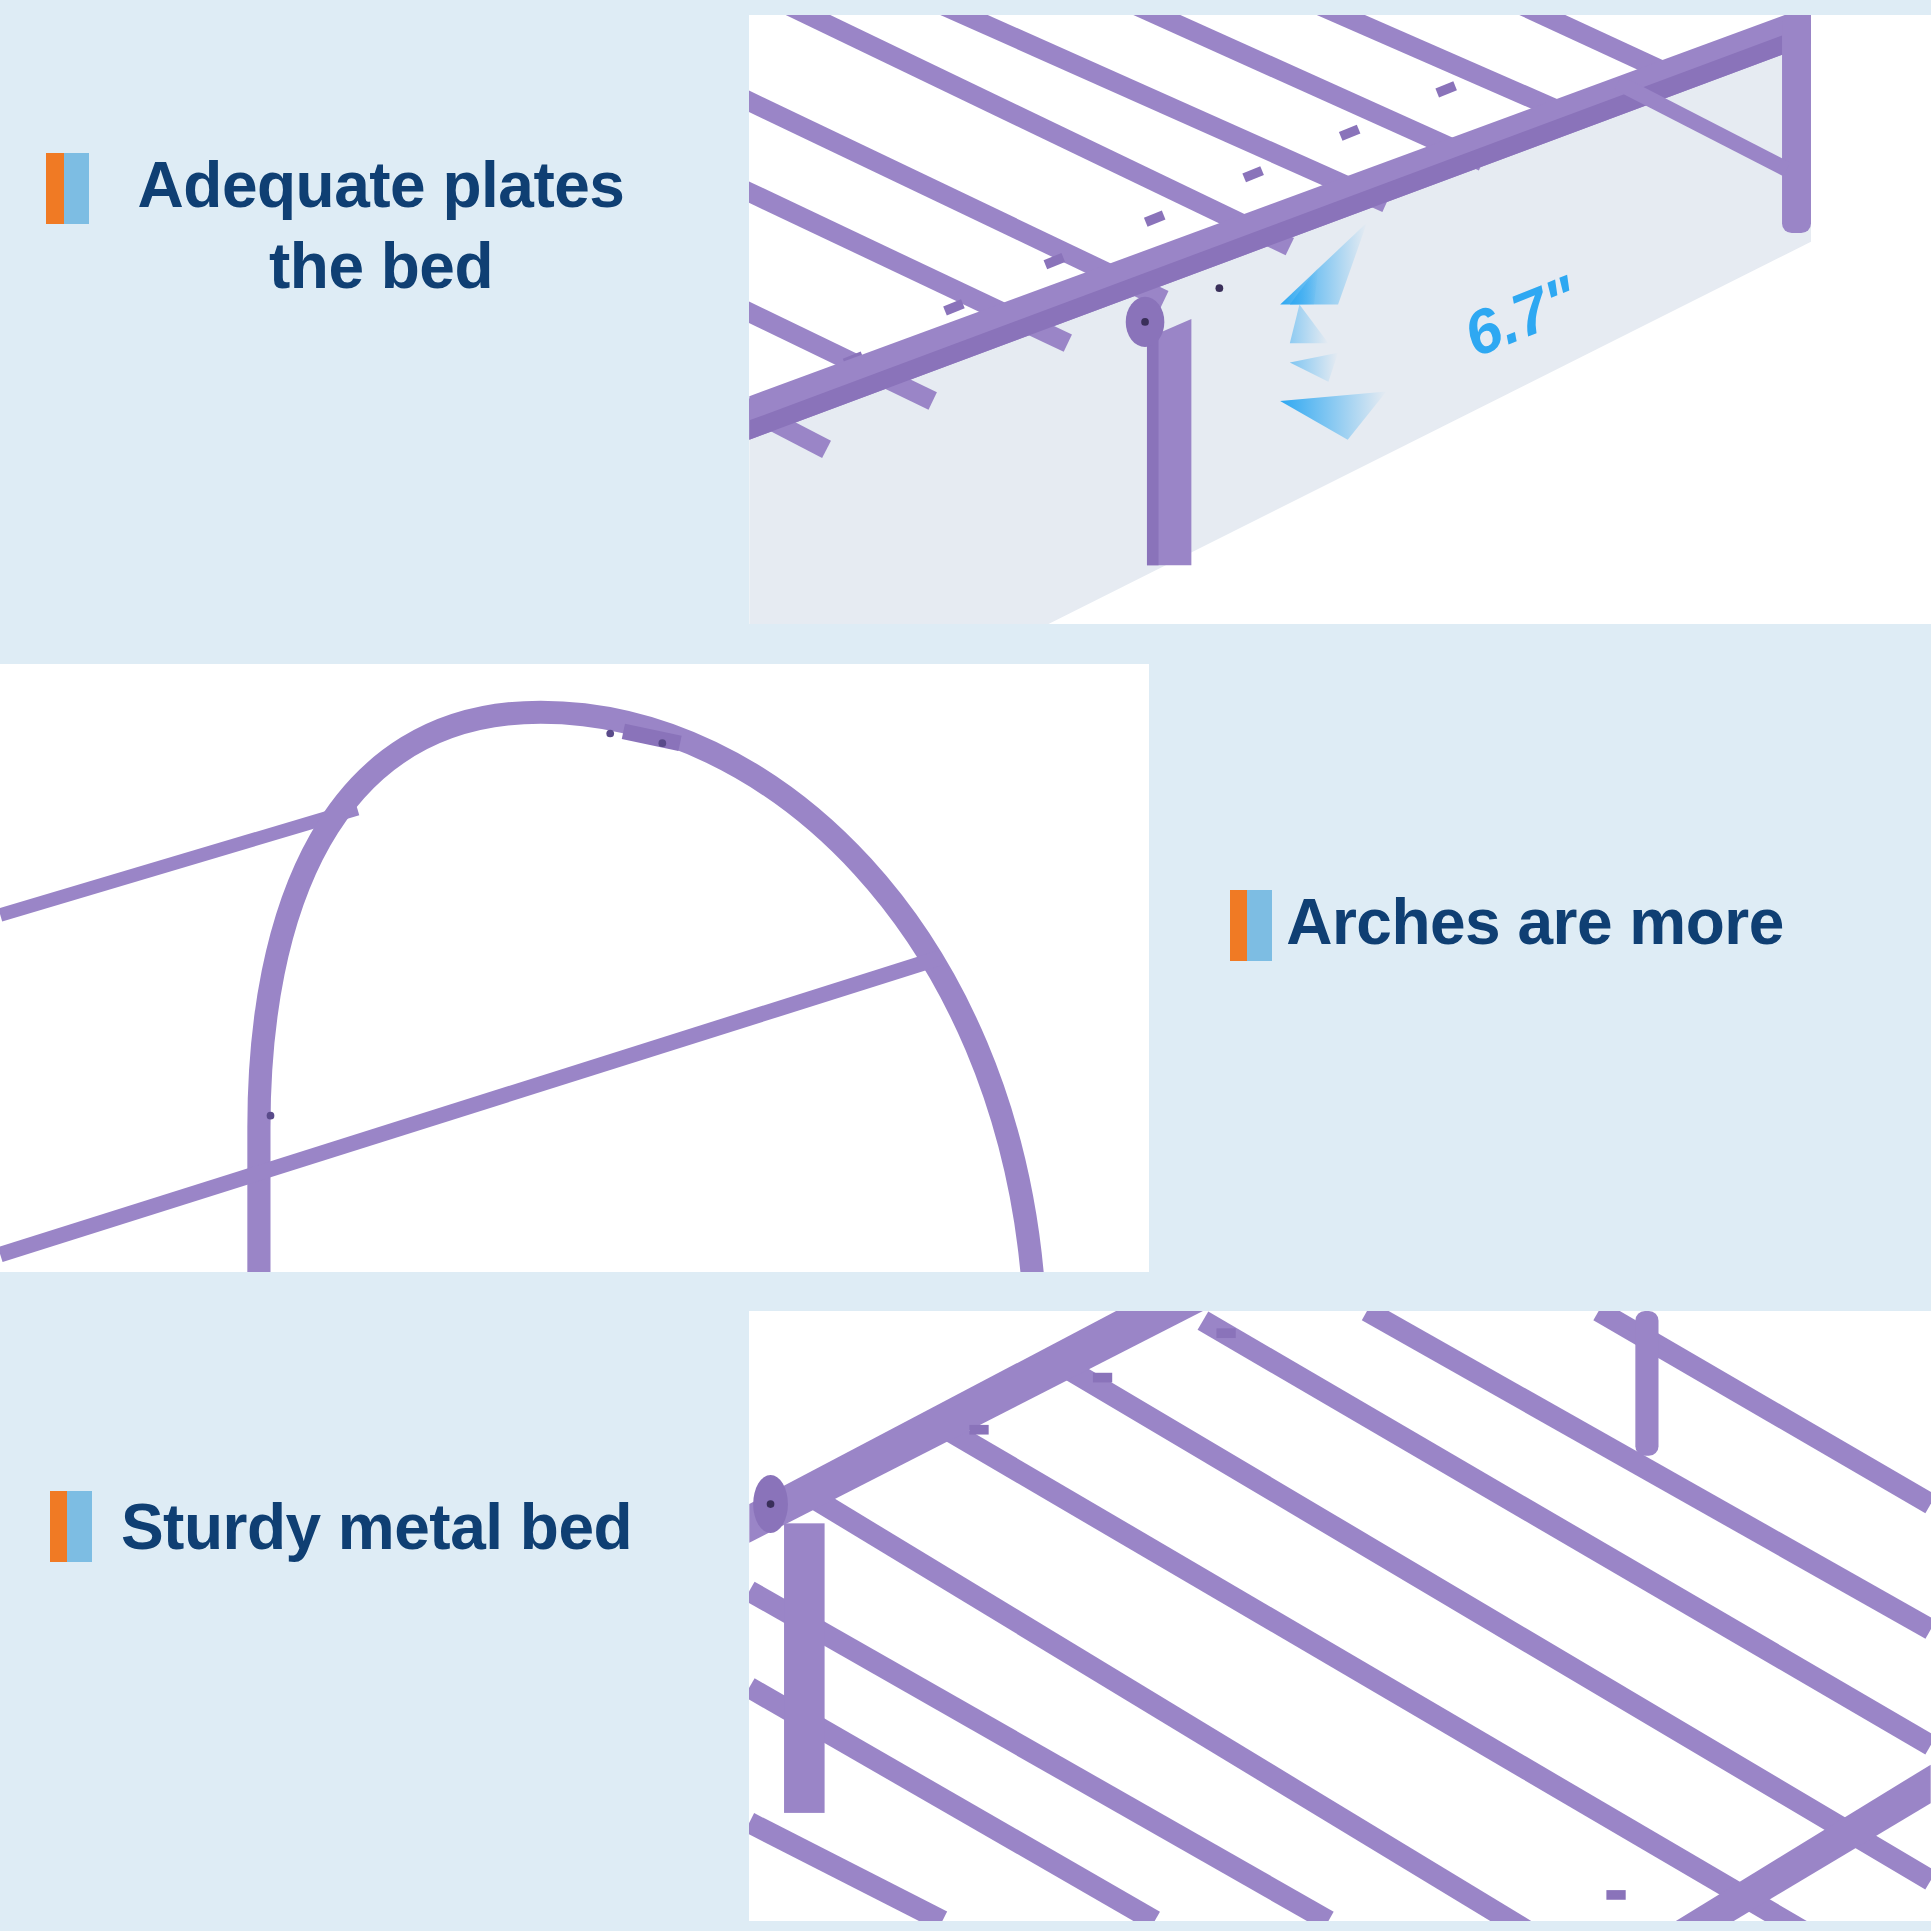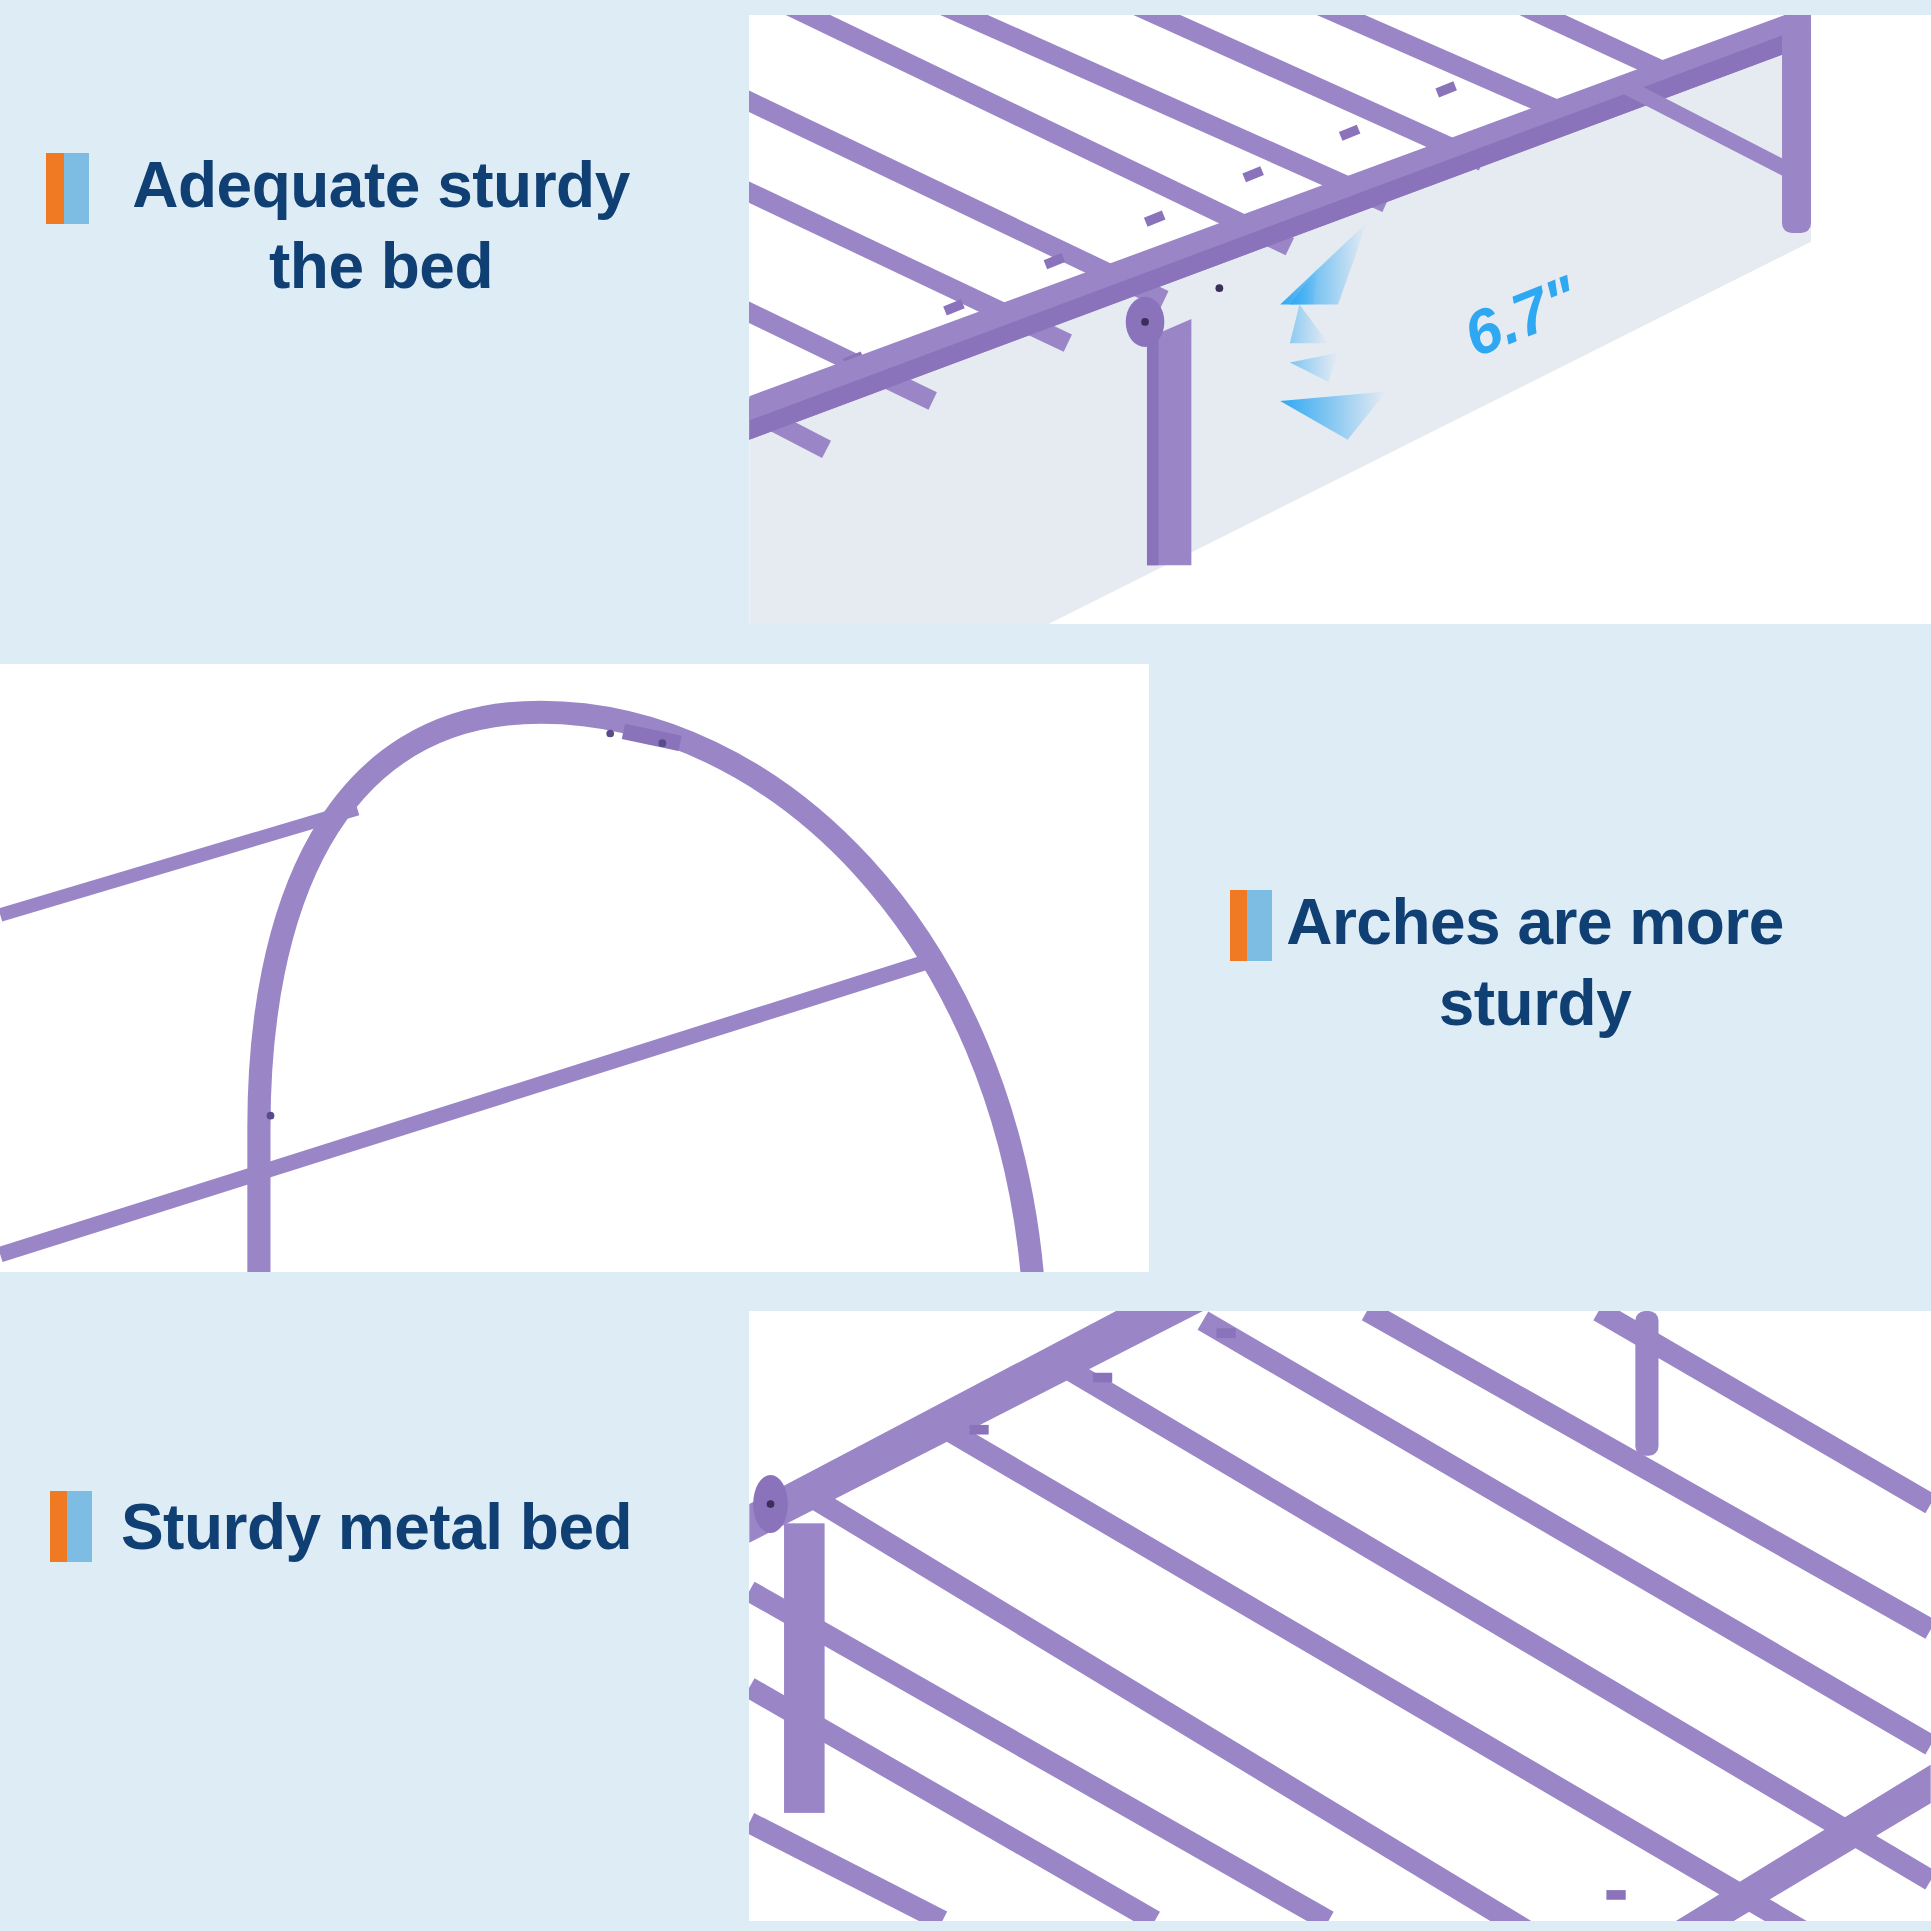--- a/index.html
+++ b/index.html
@@ -38,21 +38,21 @@
 </style>
 </head>
 <body style="background: rgb(222, 236, 245);">
 
 <section>
   <div class="caption" style="left: 48px; top: 145px; width: 666px; color: rgb(15, 63, 115);">
     <div class="marker" style="left:-1.9px; top:7.7px;">
       <div class="m-orange" style="background: rgb(240, 122, 36);"></div>
       <div class="m-blue" style="background: rgb(125, 189, 227);"></div>
     </div>
-    <span class="line">Adequate sturdy</span>
+    <span class="line">Adequate plates</span>
     <span class="line">the bed</span>
   </div>
 
   <div class="panel-img" style="left:749px; top:15.4px; width:1182px; height:609px;">
     <svg viewBox="0 0 1224 631">
 
       <polygon points="0,430 1100,-10 1100,235 310,631 0,631" fill="#e6ebf2"></polygon>
 
       <g stroke="#9a85c7" stroke-width="20" stroke-linecap="butt">
         <line x1="80" y1="450" x2="-200" y2="305"></line>
@@ -127,21 +127,20 @@
       <circle cx="280" cy="468" r="4" fill="#5a4b8a"></circle>
     </svg>
   </div>
 
   <div class="caption" style="left: 1226px; top: 882px; width: 618px; color: rgb(15, 63, 115);">
     <div class="marker" style="left:3.9px; top:7.7px;">
       <div class="m-orange" style="background: rgb(240, 122, 36);"></div>
       <div class="m-blue" style="background: rgb(125, 189, 227);"></div>
     </div>
     <span class="line">Arches are more</span>
-    <span class="line">sturdy</span>
   </div>
 </section>
 
 <section>
   <div class="caption" style="left: 48px; top: 1487px; width: 657px; color: rgb(15, 63, 115);">
     <div class="marker" style="left:1.9px; top:3.9px;">
       <div class="m-orange" style="background: rgb(240, 122, 36);"></div>
       <div class="m-blue" style="background: rgb(125, 189, 227);"></div>
     </div>
     <span class="line">Sturdy metal bed</span>

